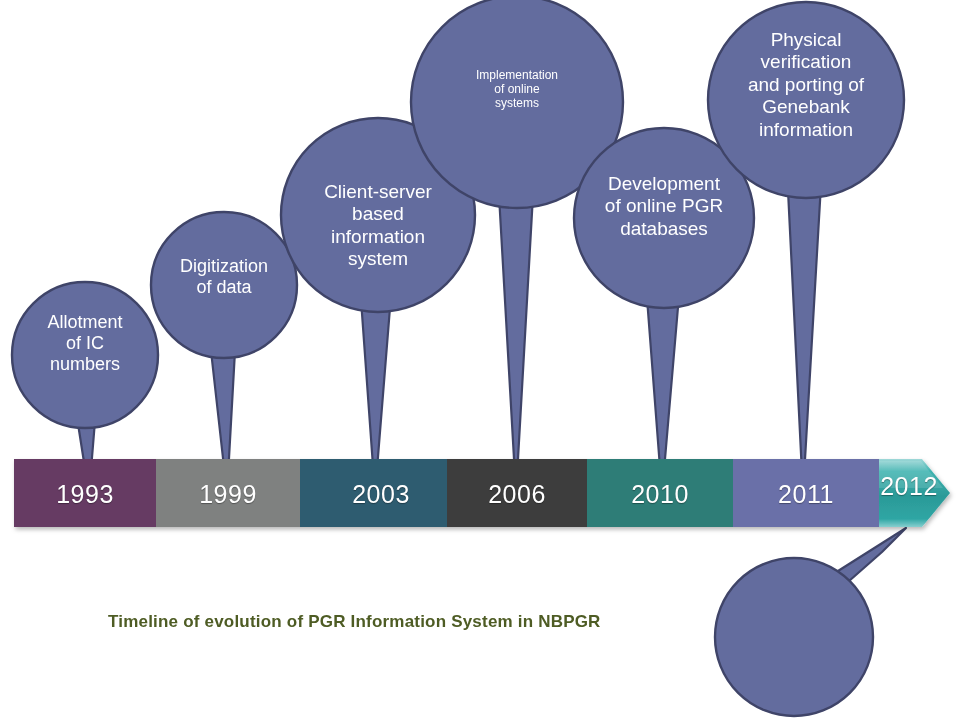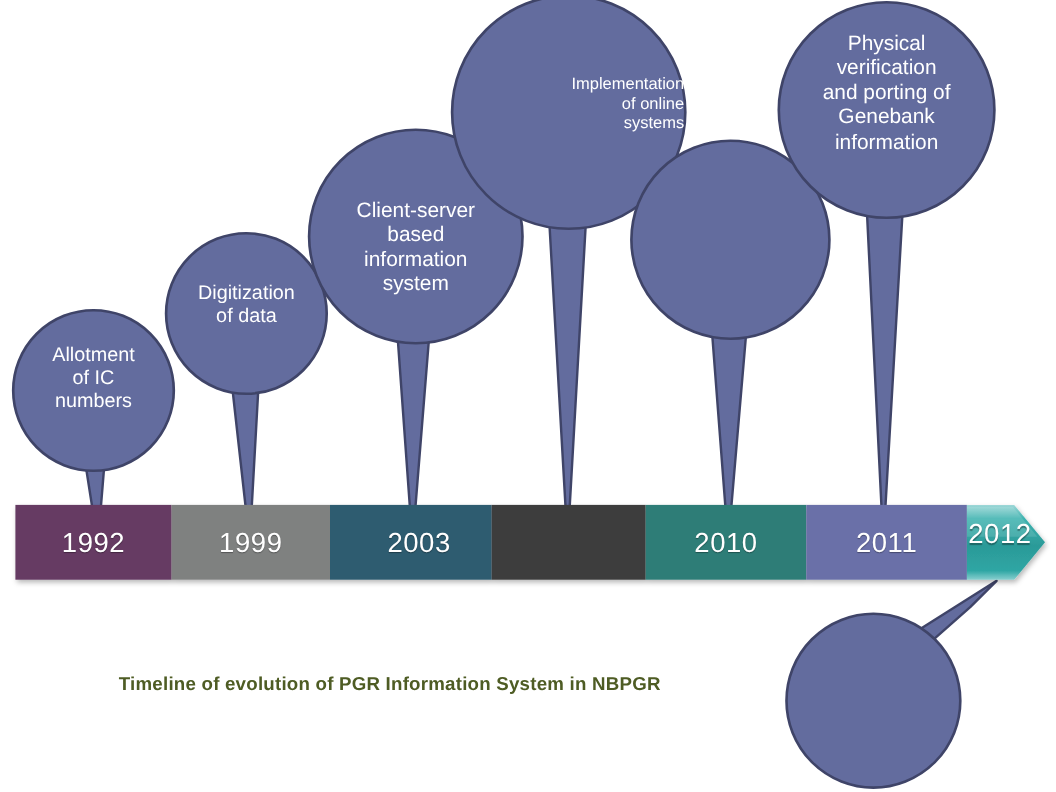--- a/index.html
+++ b/index.html
@@ -111,34 +111,38 @@
 numbers</div>
 
   <div class="bubble-text" style="left:144px; top:256px; width:160px; font-size:18px;">Digitization
 of data</div>
 
   <div class="bubble-text" style="left:288px; top:157px; width:180px; font-size:19px;margin-top:24px;">Client-server
 based
 information
 system</div>
 
-  <div class="bubble-text" style="left:412px; top:68px; width:210px; font-size:15px;text-align:right;">Implementation
+  <div class="bubble-text" style="left:412px; top:68px; width:210px; font-size:12px;">Implementation
 of online
 systems</div>
 
+  <div class="bubble-text" style="left:574px; top:173px; width:180px; font-size:19px;">Development
+of online PGR
+databases</div>
 
   <div class="bubble-text" style="left:716px; top:29px; width:180px; font-size:19px;">Physical
 verification
 and porting of
 Genebank
 information</div>
 
 
-  <div class="year-label" style="left:14px; top:480px; width:142px;">1992</div>
+  <div class="year-label" style="left:14px; top:480px; width:142px;">1993</div>
   <div class="year-label" style="left:156px; top:480px; width:144px;">1999</div>
   <div class="year-label" style="left:300px; top:480px; width:162px;">2003</div>
+  <div class="year-label" style="left:447px; top:480px; width:140px;">2006</div>
   <div class="year-label" style="left:587px; top:480px; width:146px;">2010</div>
   <div class="year-label" style="left:733px; top:480px; width:146px;">2011</div>
   <div class="year-label" style="left:876px; top:472px; width:66px;text-align:center;">2012</div>
 
   <div id="caption">Timeline of evolution of PGR Information System in NBPGR</div>
 
 </div>
 
 </body></html>

